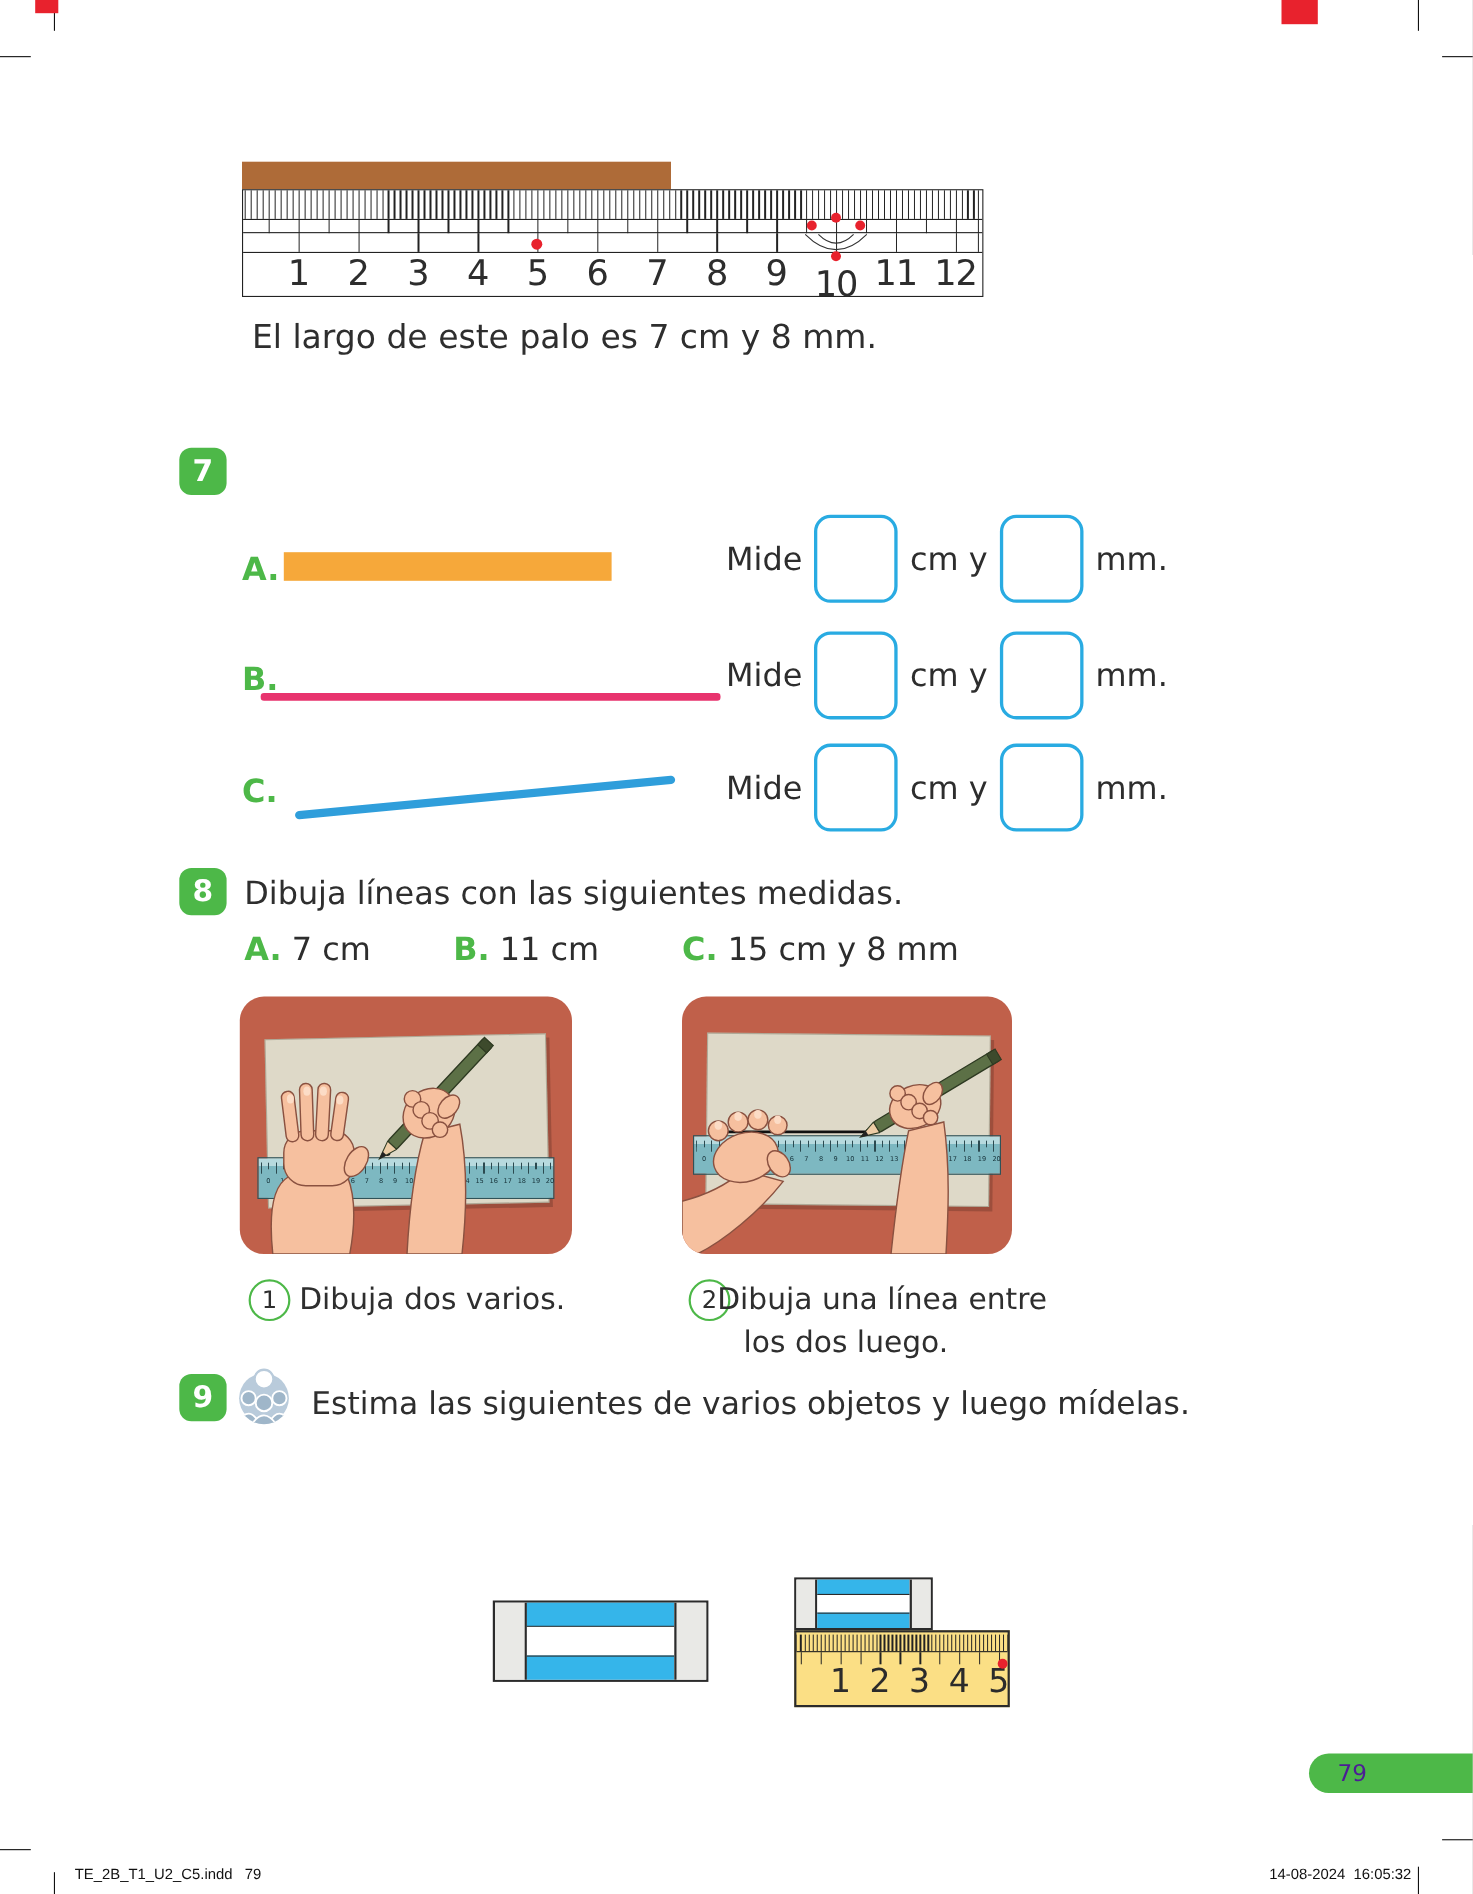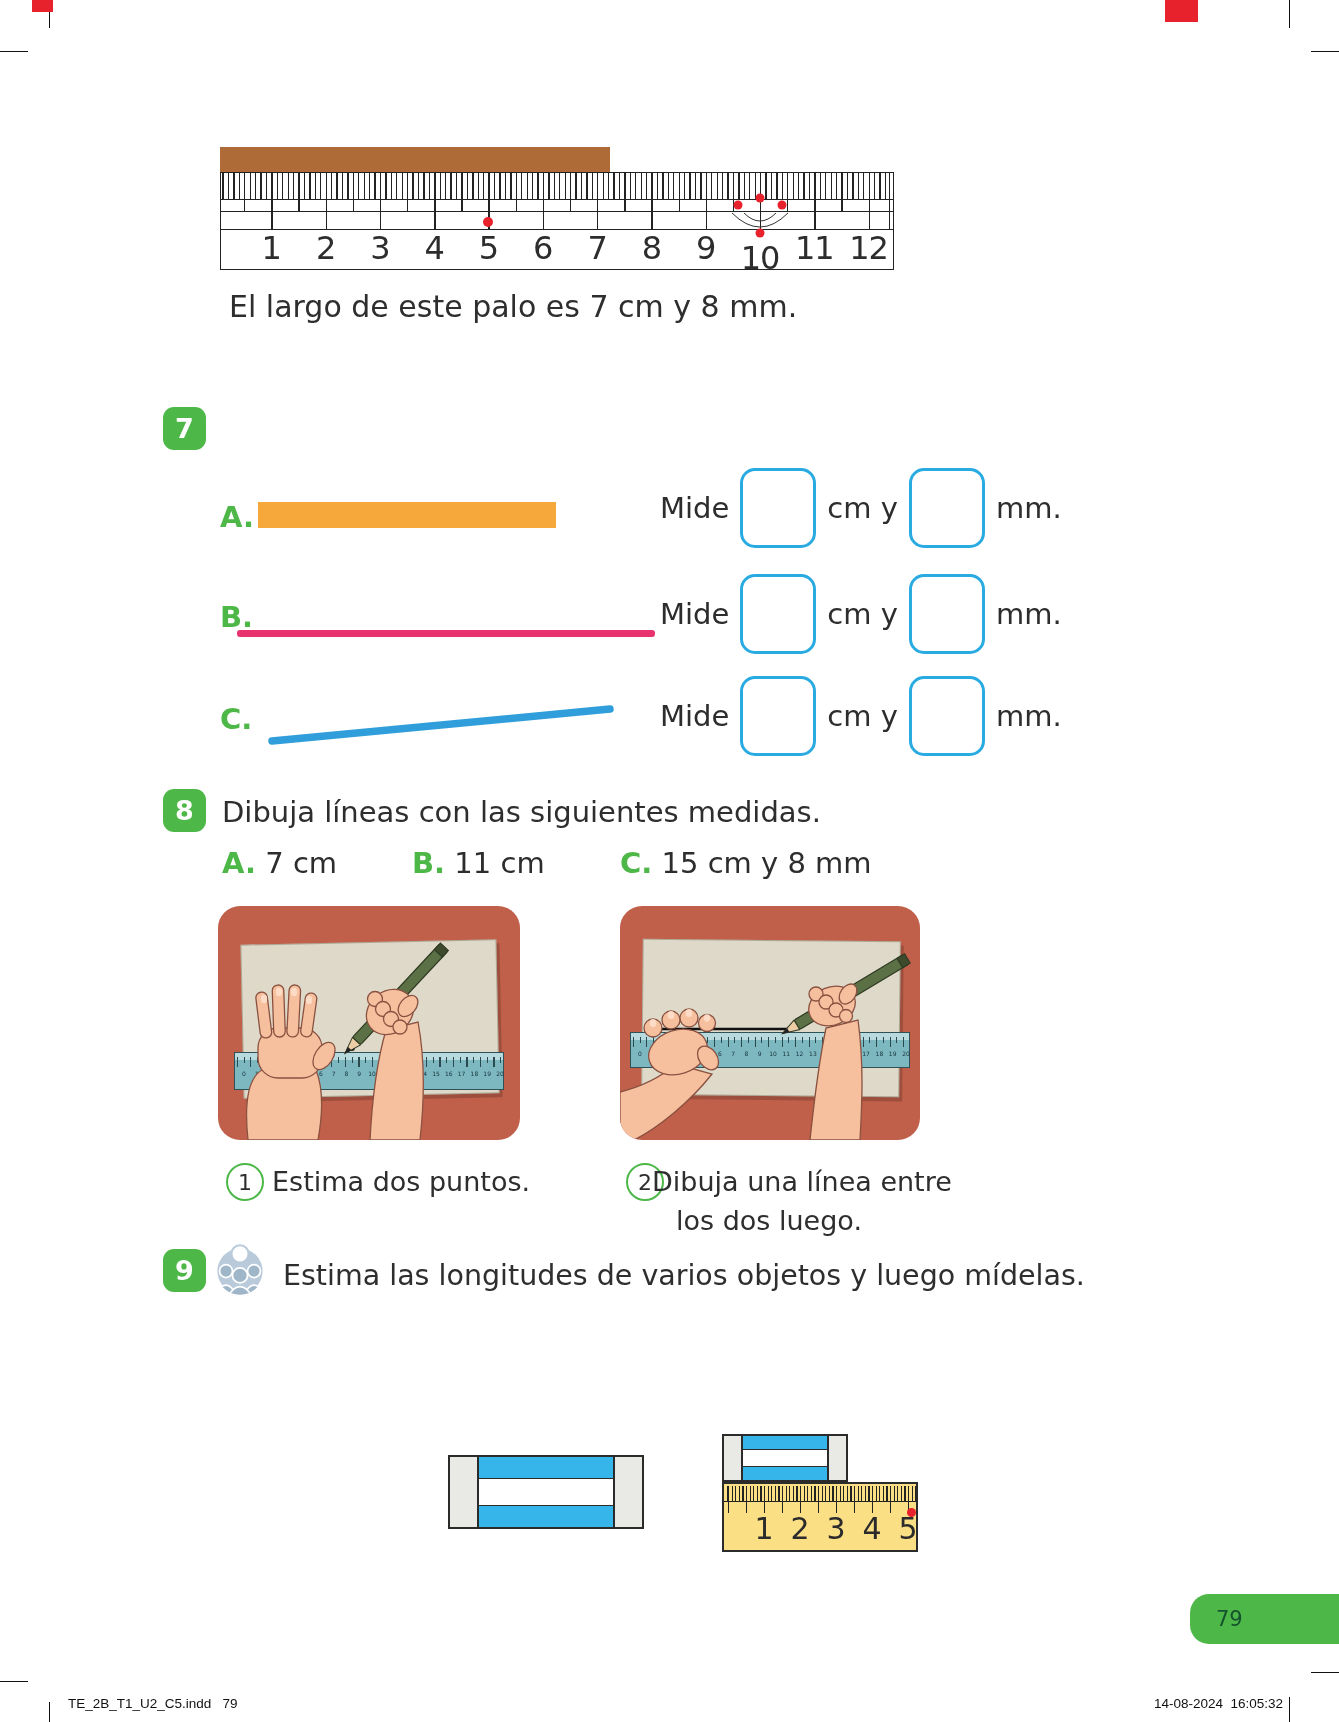--- a/index.html
+++ b/index.html
@@ -65,22 +65,22 @@
   .estripe{background:#35b5ea;border-top:1.4px solid #2b2b2b;border-bottom:1.4px solid #2b2b2b;}
   .emid .estripe:first-child{border-top:none;}
   .emid .estripe:last-child{border-bottom:none;}
   .ewhite{flex:1;background:#fff;}
   .yruler{position:absolute;left:722px;top:1482px;width:196px;height:70px;background:#fbdf85;border:2px solid #2b2b2b;box-sizing:border-box;}
   .yb1{position:absolute;left:0;right:0;top:2px;height:15px;background:repeating-linear-gradient(90deg,#222 0 1.2px,transparent 1.2px 3.6px);background-position:4px 0;}
   .yb2{position:absolute;left:0;right:0;top:17px;height:11px;border-top:1.2px solid #222;background:repeating-linear-gradient(90deg,#222 0 1.2px,transparent 1.2px 18px);background-position:4px 0;}
   .ynums span{position:absolute;top:27px;transform:translateX(-50%);font-size:30px;color:#2b2b2b;}
 
   
-  .pagebadge{position:absolute;left:1190px;top:1594px;width:149px;height:50px;background:#4db848;
-             border-radius:19px 0 0 19px;color:#14532d;font-size:21px;display:flex;align-items:center;
+  .pagebadge{position:absolute;left:1190px;top:1594px;width:149px;height:36px;background:#4db848;
+             border-radius:19px 0 0 19px;color:#4c1d95;font-size:21px;display:flex;align-items:center;
              padding-left:26px;box-sizing:border-box;}
   .footer{position:absolute;font-family:"Liberation Sans",sans-serif;font-size:13.5px;color:#111;white-space:nowrap;}
 </style>
 </head>
 <body>
 
 <div class="page">
 
   <div class="cmk" style="left:49px;top:0;width:1px;height:28px"></div>
   <div class="cmk" style="left:0;top:51px;width:28px;height:1px"></div>
@@ -300,21 +300,21 @@
       <g fill="#fcdcc6">
         <ellipse cx="33" cy="117" rx="3.4" ry="4"></ellipse>
           <ellipse cx="51" cy="109" rx="3.4" ry="4"></ellipse>
         <ellipse cx="69" cy="107" rx="3.4" ry="4"></ellipse>
           <ellipse cx="87" cy="112" rx="3.2" ry="3.8"></ellipse>
       </g>
     </svg>
   </div>
 
   <div class="stepcircle" style="left:226px;top:1163px">1</div>
-  <div class="steptext" style="left:272px;top:1166px">Estima dos puntos.</div>
+  <div class="steptext" style="left:272px;top:1166px">Dibuja dos varios.</div>
   <div class="stepcircle" style="left:626px;top:1163px">2</div>
   <div class="steptext" style="left:652px;top:1166px">Dibuja una línea entre</div>
   <div class="steptext" style="left:676px;top:1205px">los dos luego.</div>
 
   <div class="badge" style="left:163px;top:1249px">9</div>
   <svg class="abs" style="left:212px;top:1242px" width="56" height="56" viewBox="0 0 52 52">
     <defs>
         <clipPath id="gclip">
           <circle cx="26" cy="27" r="22"></circle>
         </clipPath>
@@ -323,21 +323,21 @@
     <circle cx="26" cy="11" r="8" fill="#ffffff" stroke="#b9cbdb" stroke-width="2"></circle>
     <g clip-path="url(#gclip)" fill="#9fb6c9" stroke="#ffffff" stroke-width="1.6">
       <circle cx="13" cy="27" r="6"></circle>
       <path d="M4,48 Q13,32 22,48 Z"></path>
       <circle cx="39" cy="27" r="6"></circle>
       <path d="M30,48 Q39,32 48,48 Z"></path>
       <circle cx="26" cy="31" r="7"></circle>
       <path d="M15,50 Q26,33 37,50 Z"></path>
     </g>
   </svg>
-  <div class="extitle" style="left:283px;top:1259px;font-size:28.5px">Estima las longitudes de varios objetos y luego mídelas.</div>
+  <div class="extitle" style="left:283px;top:1259px;font-size:28.5px">Estima las siguientes de varios objetos y luego mídelas.</div>
 
   <div class="eraser" style="left:448px;top:1455px;width:196px;height:74px">
     <div class="ecap l" style="width:27px"></div>
     <div class="emid">
       <div class="estripe" style="height:21px"></div>
       <div class="ewhite"></div>
       <div class="estripe" style="height:21px"></div>
     </div>
     <div class="ecap r" style="width:27px"></div>
   </div>

